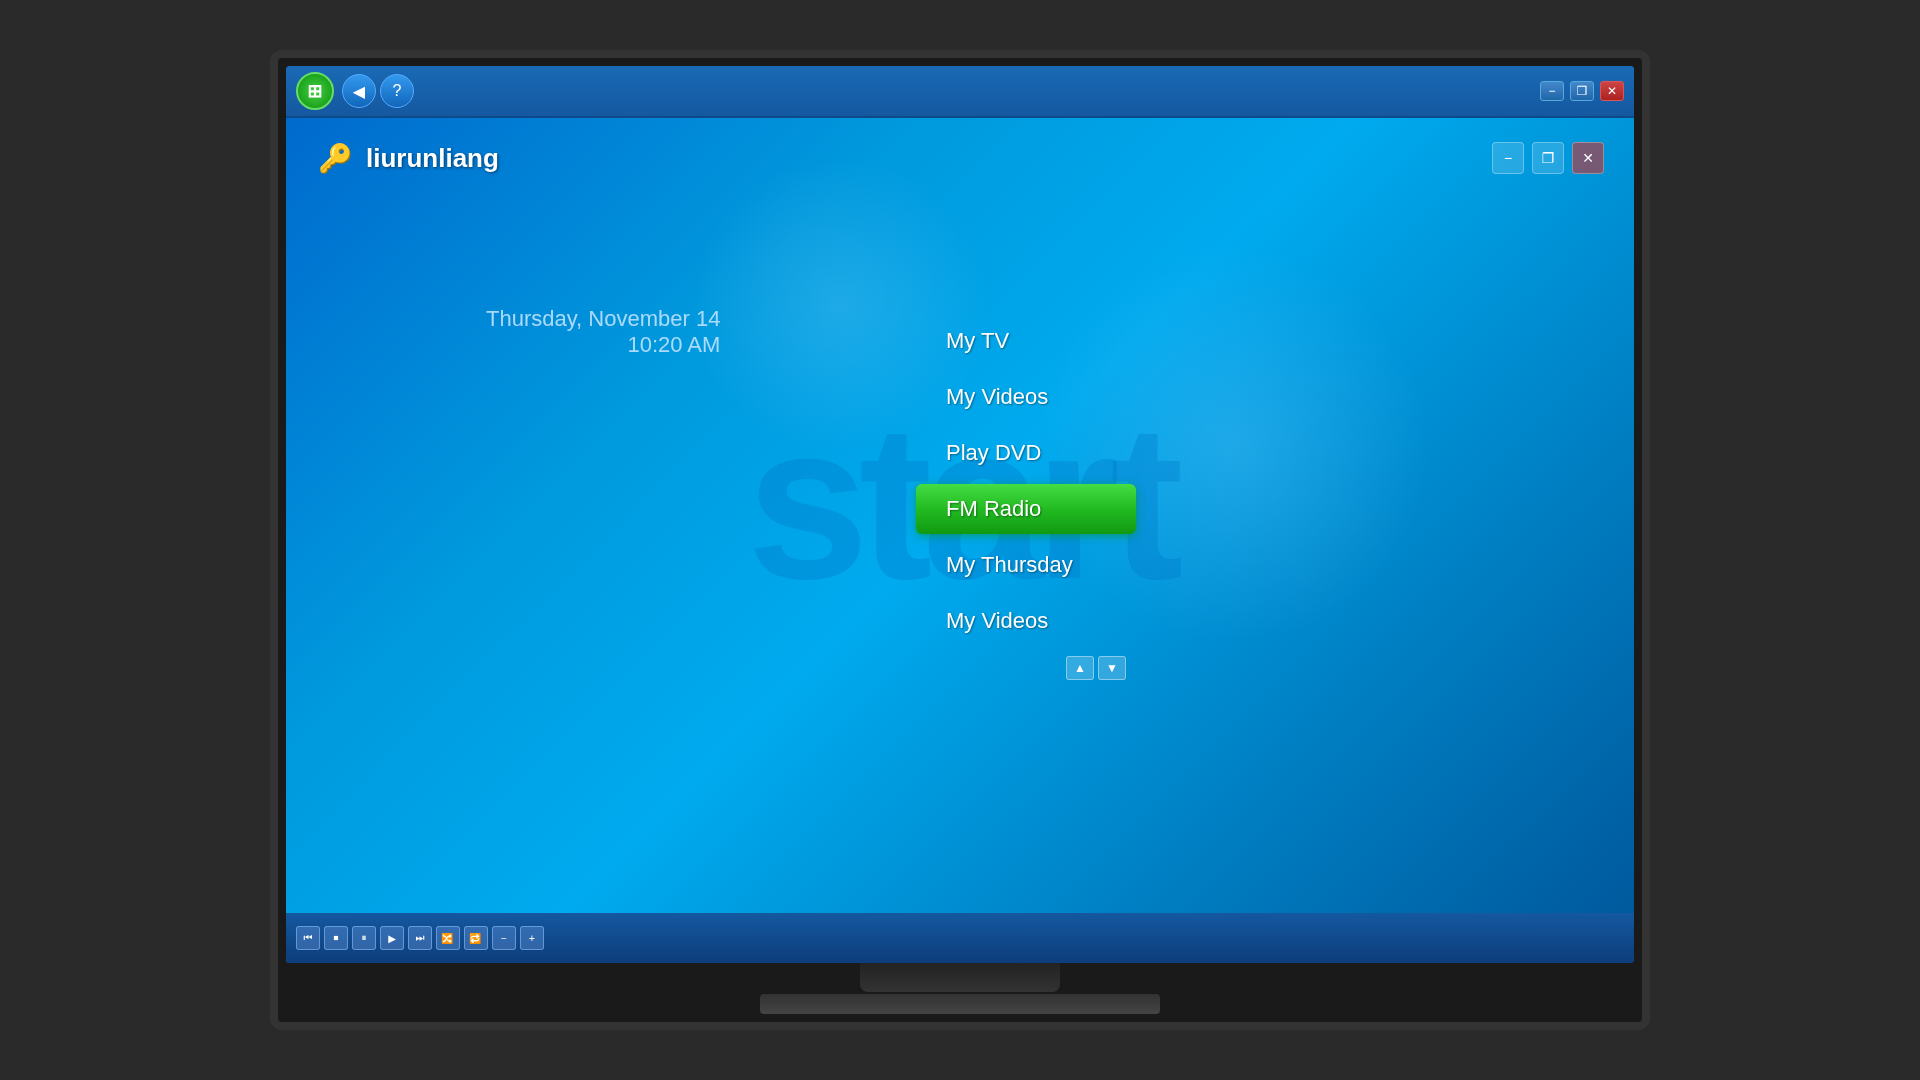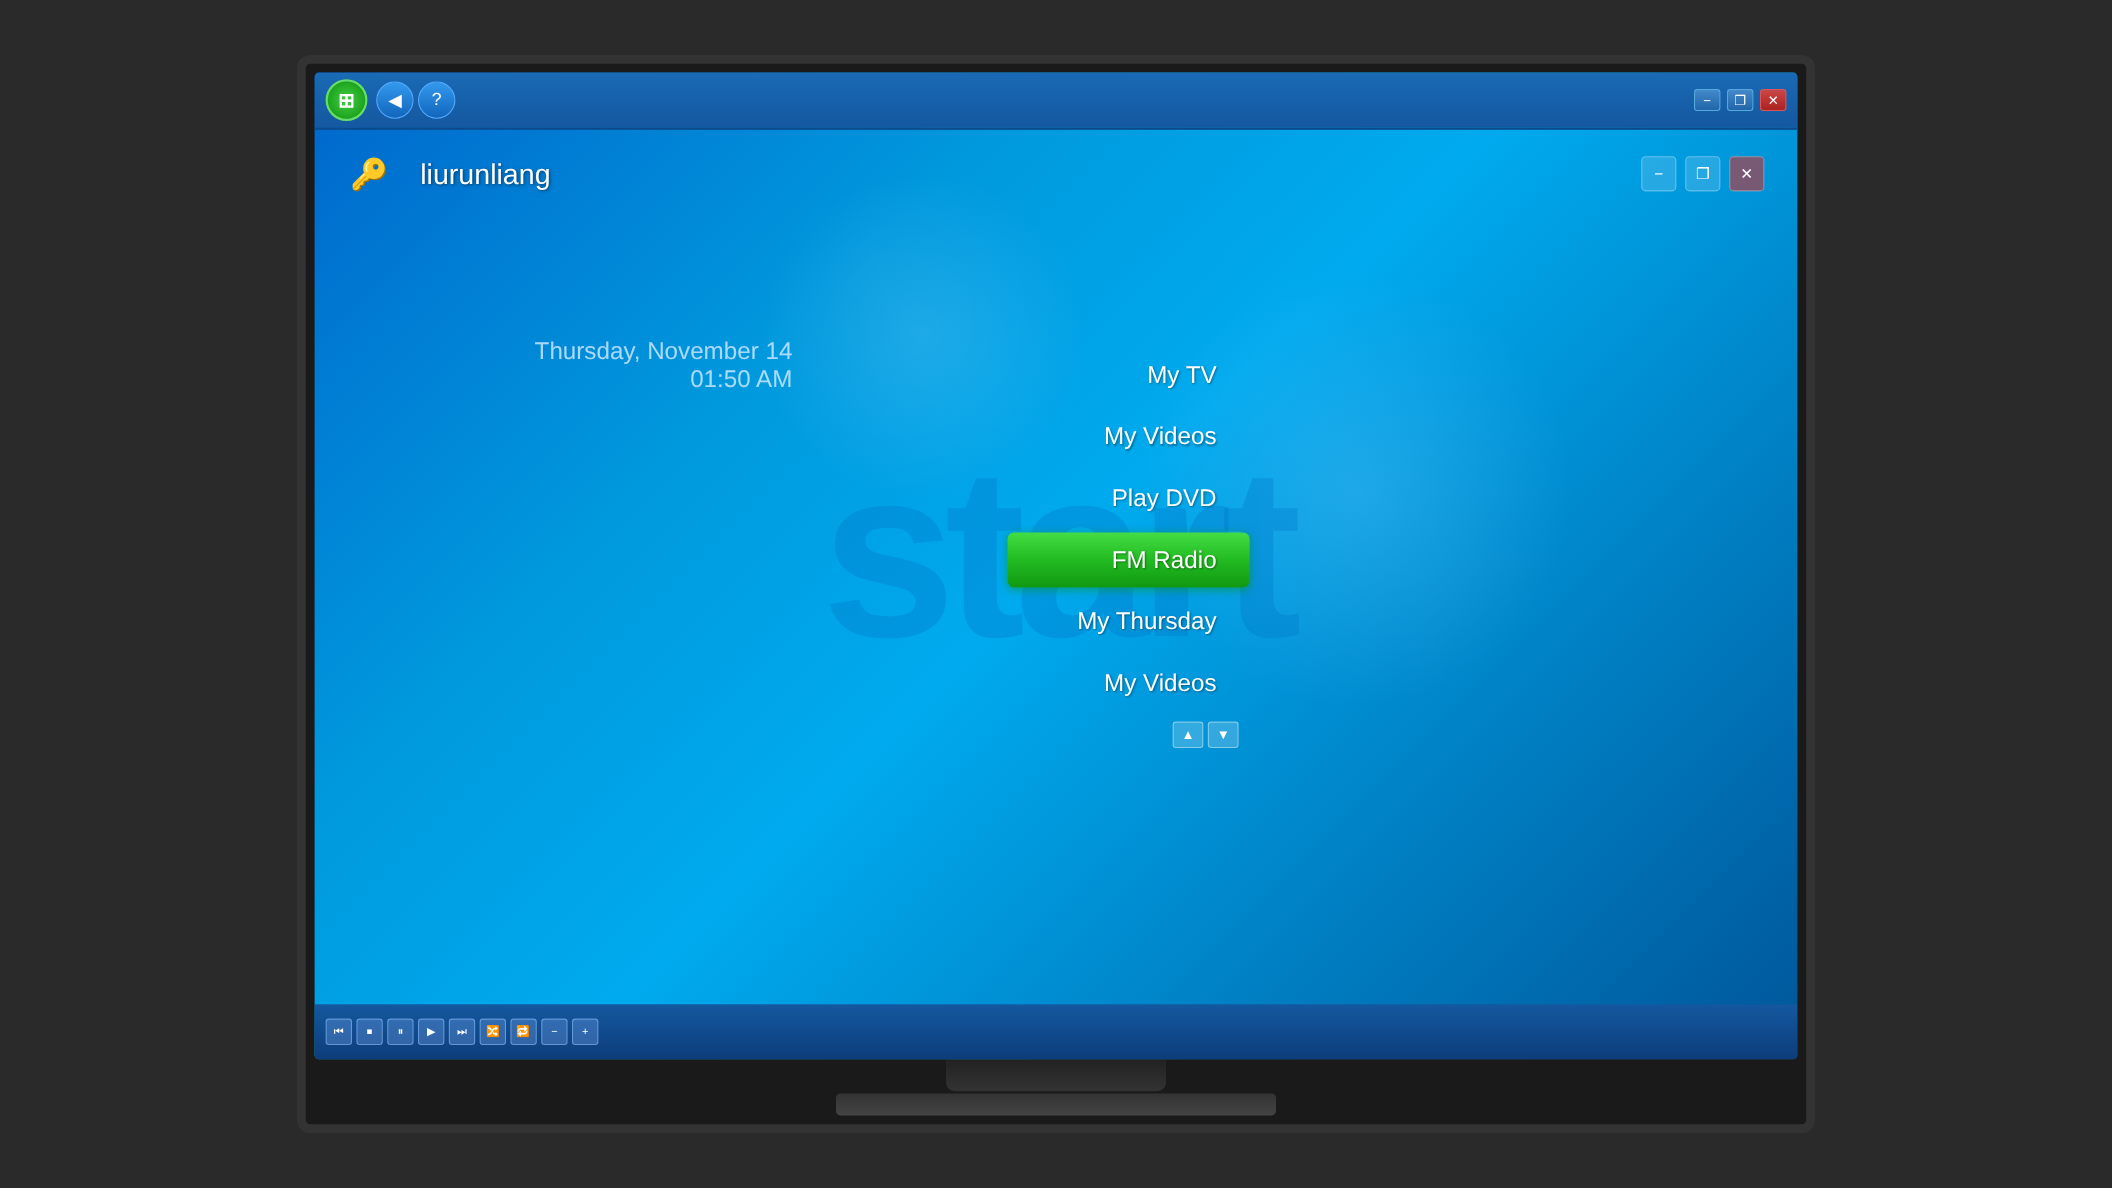--- a/index.html
+++ b/index.html
@@ -145,22 +145,22 @@
       color: #aaddff;
       font-size: 28px;
       display: flex;
       align-items: center;
       justify-content: center;
     }
 
     .username {
       color: white;
       font-size: 26px;
-      font-weight: 400;
-      margin-left: 26px;
+      font-weight: 700;
+      margin-left: 10px;
       text-shadow: 1px 1px 3px rgba(0,0,0,0.5);
     }
 
     .window-controls {
       margin-left: auto;
       display: flex;
       gap: 8px;
     }
 
     .win-ctrl {
@@ -218,21 +218,20 @@
 
     .menu-item {
       padding: 12px 30px;
       color: white;
       font-size: 22px;
       font-weight: 400;
       cursor: pointer;
       border-radius: 4px;
       text-shadow: 1px 1px 2px rgba(0,0,0,0.4);
       transition: background 0.1s;
-      text-align: right;
     }
 
     .menu-item.active {
       background: linear-gradient(to bottom, #44dd44 0%, #22bb22 50%, #119911 100%);
       border-radius: 6px;
       box-shadow: 0 2px 8px rgba(0, 150, 0, 0.5);
     }
 
     .scroll-arrows {
       display: flex;
@@ -373,21 +372,21 @@
           <span>❐</span>
         </div>
         <div class="win-ctrl close">
           <span>✕</span>
         </div>
       </div>
     </div>
 
     <div class="datetime-area">
       <div class="date-text">Thursday, November 14</div>
-      <div class="time-text">01:50 AM</div>
+      <div class="time-text">10:20 AM</div>
     </div>
 
     <div class="menu-container">
 
     <div class="menu-item">My TV</div>
         <div class="menu-item">My Videos</div>
         <div class="menu-item">Play DVD</div>
         <div class="menu-item active">FM Radio</div>
         <div class="menu-item">My Thursday</div>
         <div class="menu-item">My Videos</div>

